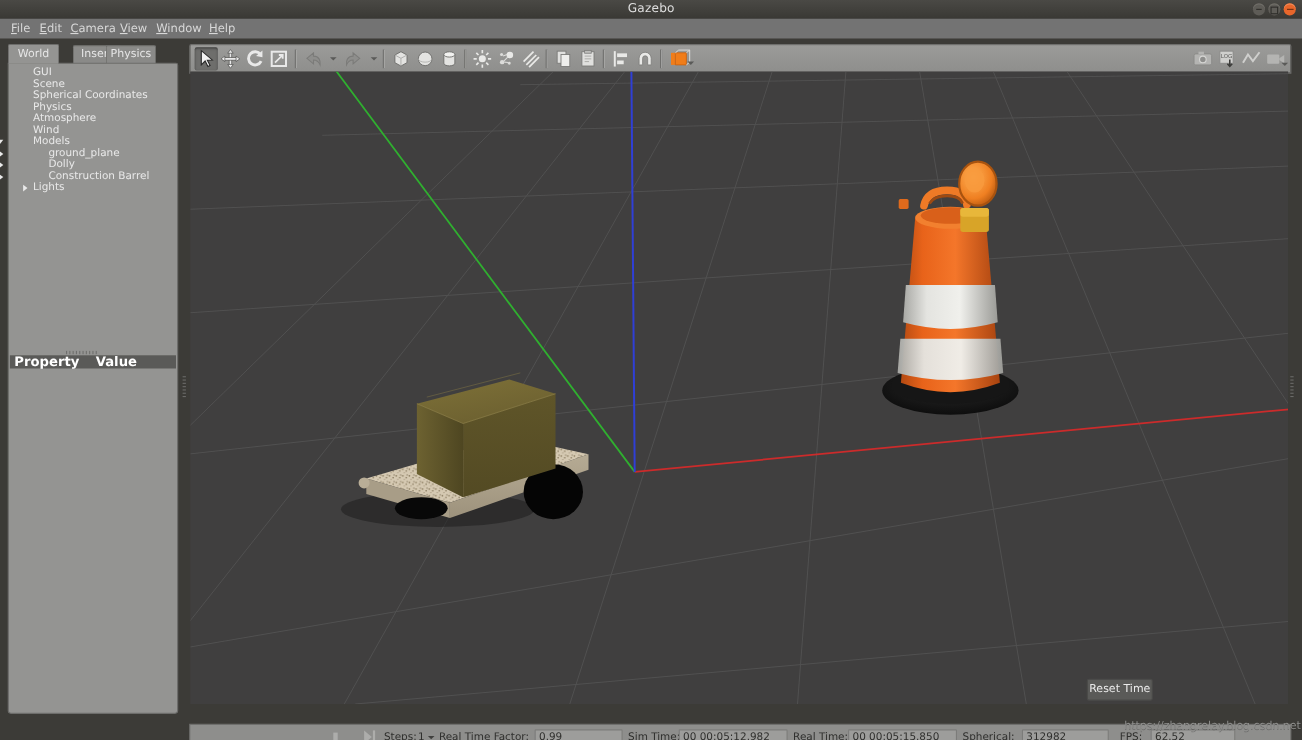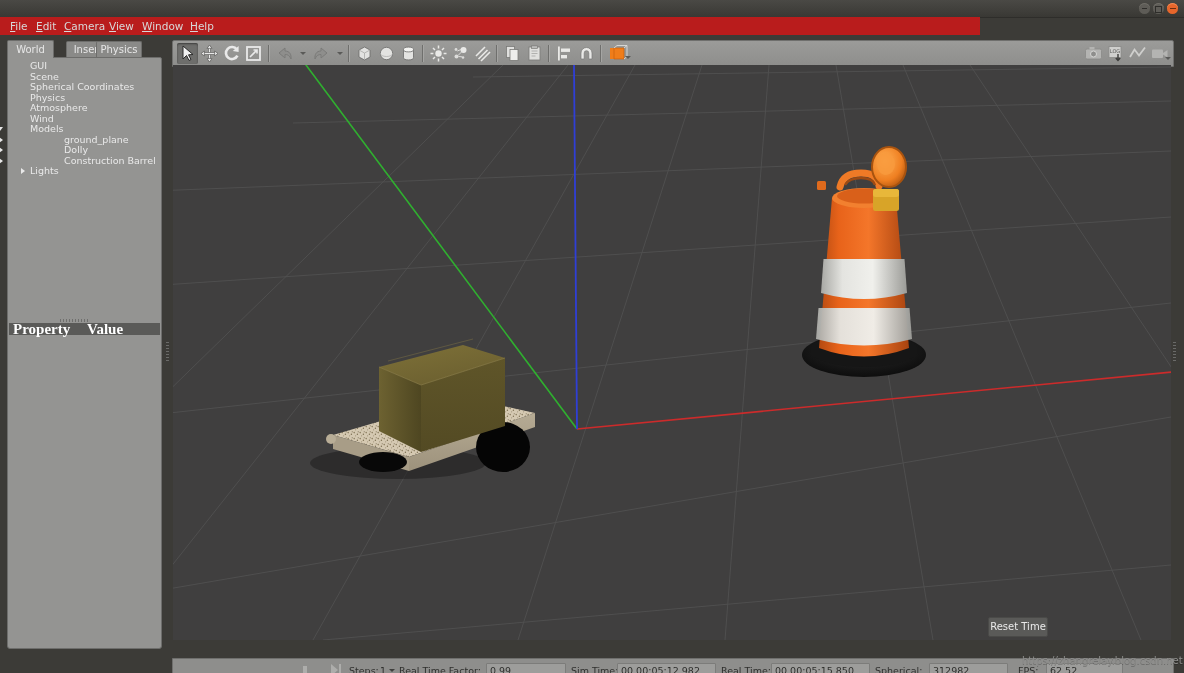--- a/index.html
+++ b/index.html
@@ -15,43 +15,43 @@
   .wbtns{position:absolute;right:6px;top:3px;display:flex;gap:3px;}
   .wbtn{width:11px;height:11px;border-radius:50%;}
   .wbtn.min{background:#5e5c57;box-shadow:inset 0 1px 0 #6f6d67;}
   .wbtn.max{background:#5e5c57;box-shadow:inset 0 1px 0 #6f6d67;}
   .wbtn.close{background:#e8662b;box-shadow:inset 0 1px 0 #f08a57;}
   .wbtn span{display:block;margin:5px auto 0;width:5px;height:1px;background:#2e2d2a;}
   .wbtn.max span{width:5px;height:5px;margin-top:3px;border:1px solid #2e2d2a;background:none;}
   .wbtn.close span{width:6px;height:1px;background:#6d2d10;margin-top:5px;}
 
   
-  .menubar{position:absolute;left:0;top:17px;width:980px;height:18px;background:#b91c1c;}
+  .menubar{position:absolute;left:0;top:17px;width:1184px;height:18px;background:#737373;}
   .menu-item{position:absolute;top:2px;height:14px;font-size:10.5px;color:#d8d8d8;padding:0 4px;line-height:14px;}
   .menu-item u{text-decoration:underline;}
 
   
   .leftpanel{position:absolute;left:7px;top:40px;width:155px;height:625px;}
   .tabs{position:absolute;left:0;top:0;height:17px;width:155px;}
   .tab{position:absolute;top:1px;height:16px;font-size:10px;color:#e6e6e6;
     background:#8a8a88;border:1px solid #6d6d6b;border-bottom:none;
     border-radius:2px 2px 0 0;line-height:16px;text-align:center;}
   .tab.active{background:#949492;top:0;height:17px;line-height:17px;z-index:3;}
   .panelbody{position:absolute;left:0;top:17px;width:153px;height:590px;
     background:#949492;border:1px solid #6d6d6b;border-radius:0 2px 3px 3px;}
   .tree{position:absolute;left:0;top:3px;width:153px;}
   .titem{position:relative;height:10.5px;font-size:9.5px;color:#e9e9e9;line-height:10.5px;white-space:nowrap;}
-  .tw0{padding-left:22px;} .tw1{padding-left:56px;}
+  .tw0{padding-left:22px;} .tw1{padding-left:36px;}
   .arrow{position:absolute;width:0;height:0;}
   .arrow.right{left:-9px;top:2px;border-left:4px solid #e9e9e9;border-top:3px solid transparent;border-bottom:3px solid transparent;}
   .arrow.down{left:-11px;top:3px;border-top:4px solid #e9e9e9;border-left:3.5px solid transparent;border-right:3.5px solid transparent;}
   .splitter-h{position:absolute;left:52px;top:261px;width:40px;height:4px;}
   .splitter-h i{display:inline-block;width:1px;height:3px;margin-right:2px;background:#6f6f6d;vertical-align:top;}
   .propheader{position:absolute;left:1px;top:265px;width:151px;height:12px;background:#5a5a58;}
-  .propheader .ph{position:absolute;top:0;height:12px;line-height:12px;font-size:15px;color:#ffffff;font-weight:bold;font-family:Liberation Serif, serif;}
+  .propheader .ph{position:absolute;top:0;height:12px;line-height:12px;font-size:12px;color:#ffffff;font-weight:bold;}
 
   
   .vsplit{position:absolute;width:5px;height:22px;top:342px;}
   .vsplit i{display:block;width:3px;height:1px;margin:0 auto 2px;background:#6a6a68;}
 
   
   .renderwrap{position:absolute;left:172px;top:40px;width:1000px;height:601px;}
   .toolbar{position:absolute;left:0;top:0;width:1000px;height:25px;
     background:linear-gradient(180deg,#9b9b99 0%,#8e8e8c 100%);border:1px solid #6f6f6d;
     border-radius:2px 2px 0 0;}
@@ -82,20 +82,21 @@
     text-shadow:0 1px 0 rgba(0,0,0,.25);white-space:nowrap;text-align:center;}
 
   svg{display:block;}
 </style>
 </head>
 <body>
 
 <div id="app">
 
   <div class="titlebar">
+    <div class="title-text">Gazebo</div>
     <div class="wbtns">
       <div class="wbtn min">
           <span></span>
         </div>
       <div class="wbtn max">
           <span></span>
         </div>
       <div class="wbtn close">
           <span></span>
         </div>

